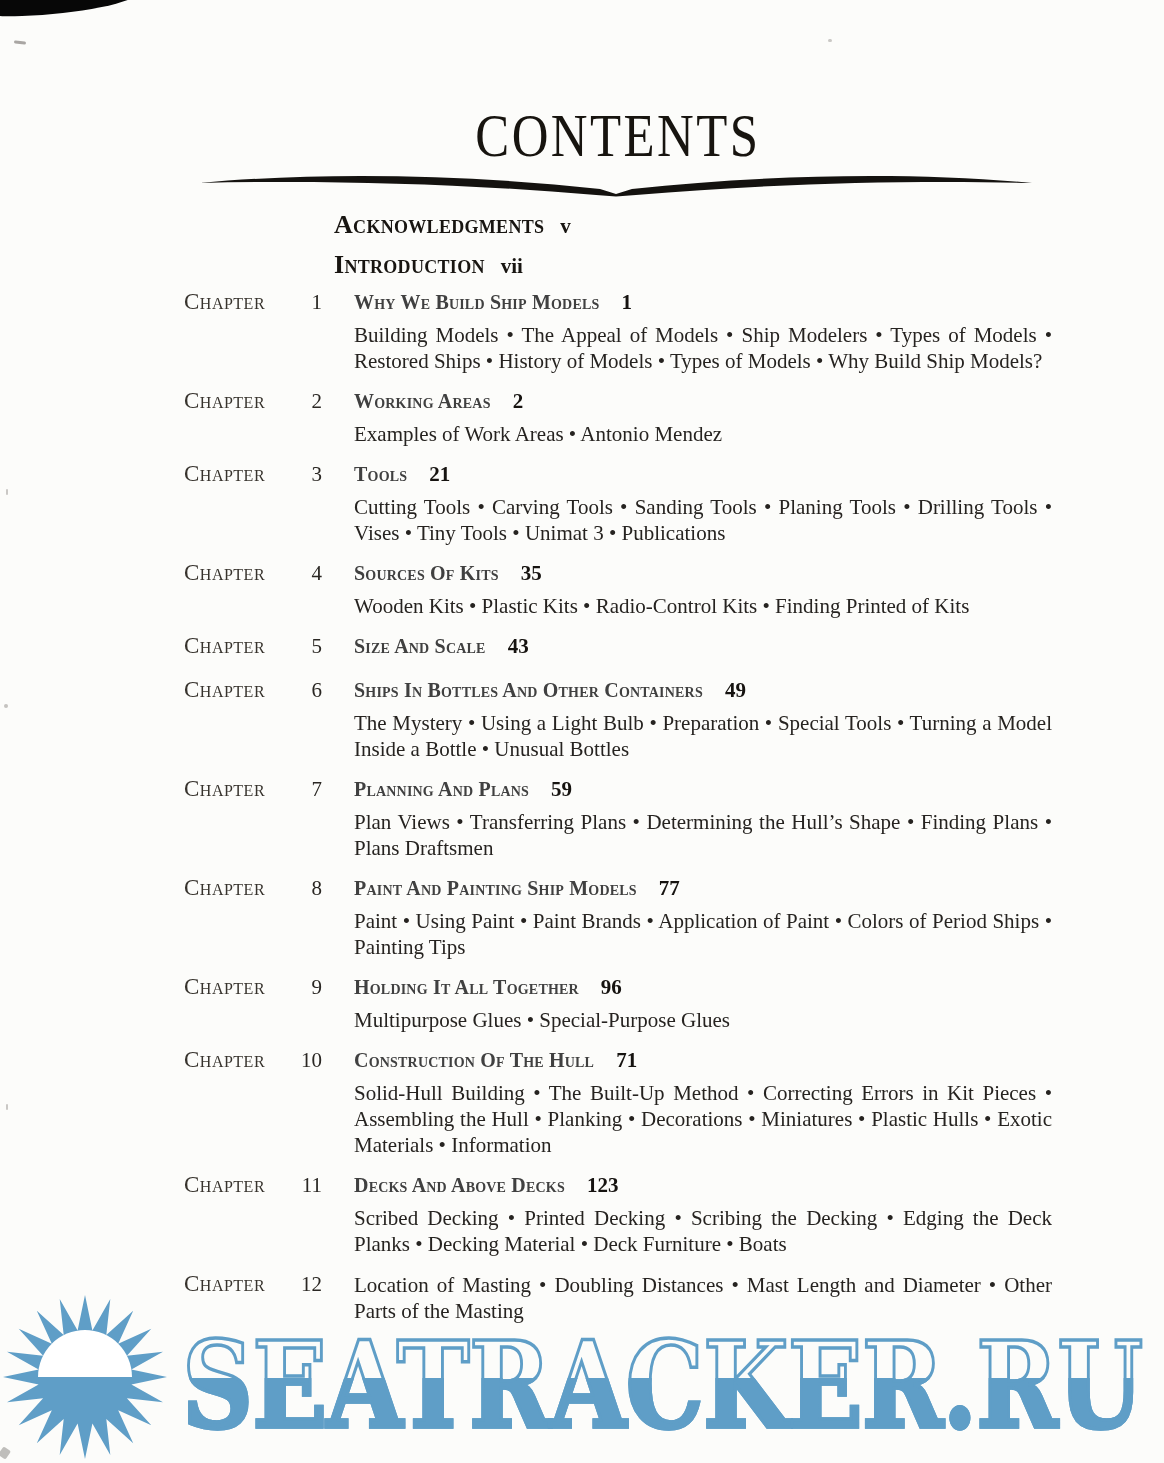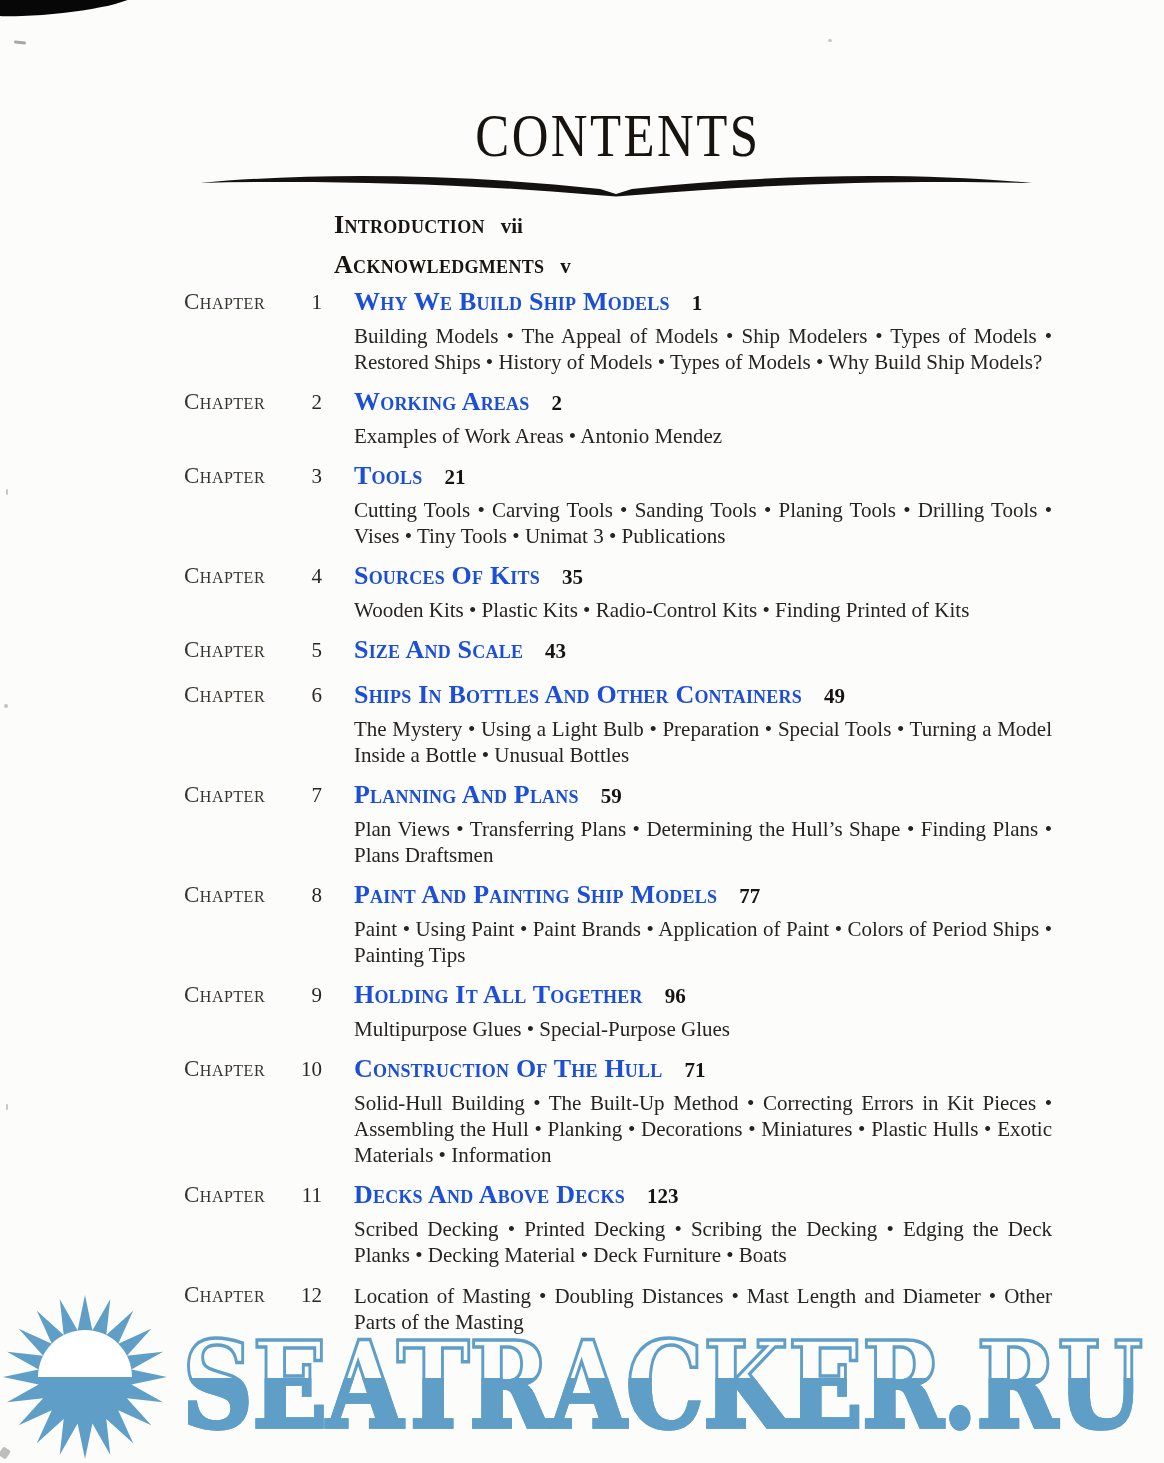--- a/index.html
+++ b/index.html
@@ -31,21 +31,21 @@
   .fm-page{font-weight:bold;font-size:21px;margin-left:16px;color:#181511;}
   
   .toc{position:absolute;left:184px;top:287px;width:868px;}
   .ch{display:grid;grid-template-columns:138px 1fr;column-gap:32px;margin-bottom:12px;}
   .ch-lab{
     grid-column:1;display:flex;justify-content:space-between;align-items:baseline;
     font-variant:small-caps;font-size:23px;line-height:30px;color:#37332d;letter-spacing:.5px;
   }
   .ch-lab .num{font-variant:normal;font-size:21px;color:#2a2723;letter-spacing:0;}
   .ch-head{grid-column:2;line-height:30px;}
-  .ch-head .ttl{font-variant:small-caps;font-weight:bold;font-size:26px;color:#1d4ed8;letter-spacing:.2px;}
+  .ch-head .ttl{font-variant:small-caps;font-weight:bold;font-size:20px;color:#404040;letter-spacing:.2px;}
   .ch-head .pg{font-weight:bold;font-size:21px;margin-left:18px;color:#161310;}
   .ch-topics{
     grid-column:2;margin-top:3px;
     font-size:21px;line-height:26px;color:#262320;
     text-align:justify;text-align-last:left;
   }
   
   .wm{position:absolute;inset:0;pointer-events:none;z-index:5;}
   .sun{position:absolute;left:0px;top:1289px;width:170px;height:170px;}
   .wm-text{
@@ -82,24 +82,24 @@
   <svg class="swash" viewBox="0 0 840 30" preserveAspectRatio="none">
     <path fill="#14120f" d="M2,15
       C 120,4 265,6 404,21 L 420,26 L 436,21
       C 575,6 720,4 838,15
       C 718,12 582,15 440,27 L 420,28.5 L 400,27
       C 258,15 122,12 2,15 Z"></path>
   </svg>
 
   <div class="front">
     <div class="fm-row">
+      <span class="fm-label">Acknowledgments</span><span class="fm-page">v</span>
+    </div>
+    <div class="fm-row">
       <span class="fm-label">Introduction</span><span class="fm-page">vii</span>
-    </div>
-    <div class="fm-row">
-      <span class="fm-label">Acknowledgments</span><span class="fm-page">v</span>
     </div>
   </div>
 
   <div class="toc">
     <div class="ch">
       <div class="ch-lab">
         <span class="lab">Chapter</span>
         <span class="num">1</span>
       </div>
       <div class="ch-head">

